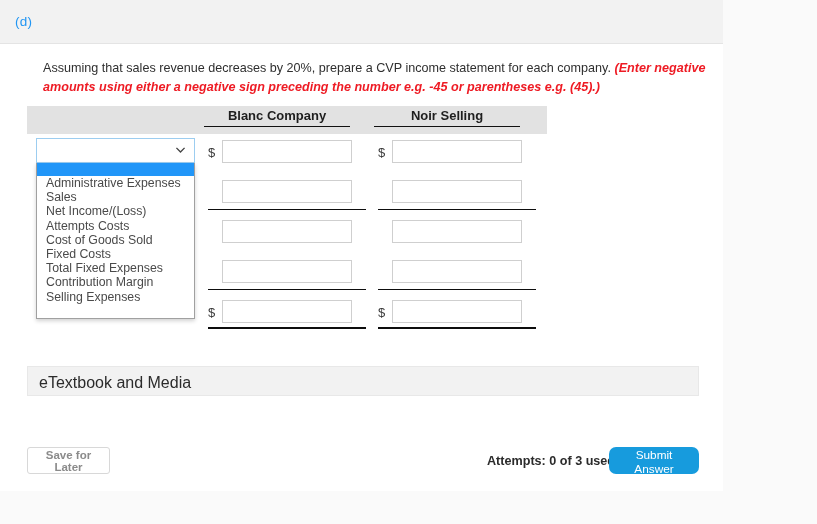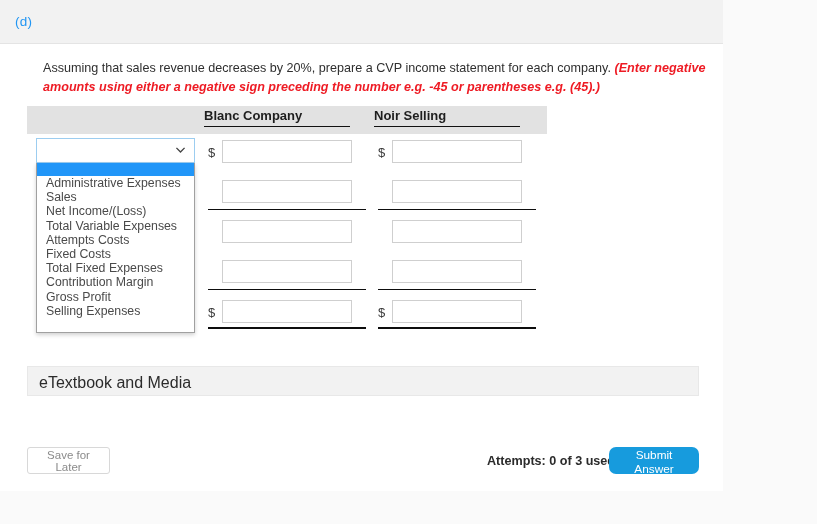--- a/index.html
+++ b/index.html
@@ -83,20 +83,21 @@
 
   #table-head {
     position: relative;
     height: 28px;
     background: #e2e2e2;
   }
   .col-head {
     position: absolute;
     top: 2px;
     width: 146px;
+    text-align: center;
     font-size: 13px;
     font-weight: bold;
     color: #1e1e1e;
     padding-bottom: 3px;
     border-bottom: 1.5px solid #111111;
   }
   #head-blanc { left: 177px; }
   #head-noir  { left: 347px; }
 
   .row {
@@ -220,20 +221,21 @@
     width: 83px;
     height: 27px;
     background: #ffffff;
     border: 1px solid #d8d8d8;
     border-radius: 3px;
     font-family: "Liberation Sans", sans-serif;
     font-size: 11.5px;
     color: #8b8b8b;
     cursor: pointer;
     box-sizing: border-box;
+    font-weight: bold;
   }
   #attempts-text {
     position: absolute;
     left: 487px;
     top: 410px;
     font-size: 12.6px;
     font-weight: bold;
     color: #2b2b2b;
   }
   #submit-answer-button {
@@ -278,26 +280,25 @@
             <span></span>
             <svg id="chevron-down-icon" viewBox="0 0 16 16">
               <path d="M3 6 L8 11 L13 6" fill="none" stroke="#444" stroke-width="1.7"></path>
             </svg>
           </div>
           <div id="account-options">
             <div class="option blank"></div>
             <div class="option">Administrative Expenses</div>
             <div class="option">Sales</div>
             <div class="option">Net Income/(Loss)</div>
-            <div class="option">Total Variable Expenses</div>
             <div class="option">Attempts Costs</div>
+            <div class="option">Cost of Goods Sold</div>
             <div class="option">Fixed Costs</div>
             <div class="option">Total Fixed Expenses</div>
             <div class="option">Contribution Margin</div>
-            <div class="option">Gross Profit</div>
             <div class="option">Selling Expenses</div>
           </div>
         </div>
 
         <div class="cell-money cell-blanc">
           <span class="dollar">$</span>
           <input class="money-input" type="text" value="" style="">
         </div>
         <div class="cell-money cell-noir">
           <span class="dollar">$</span>

